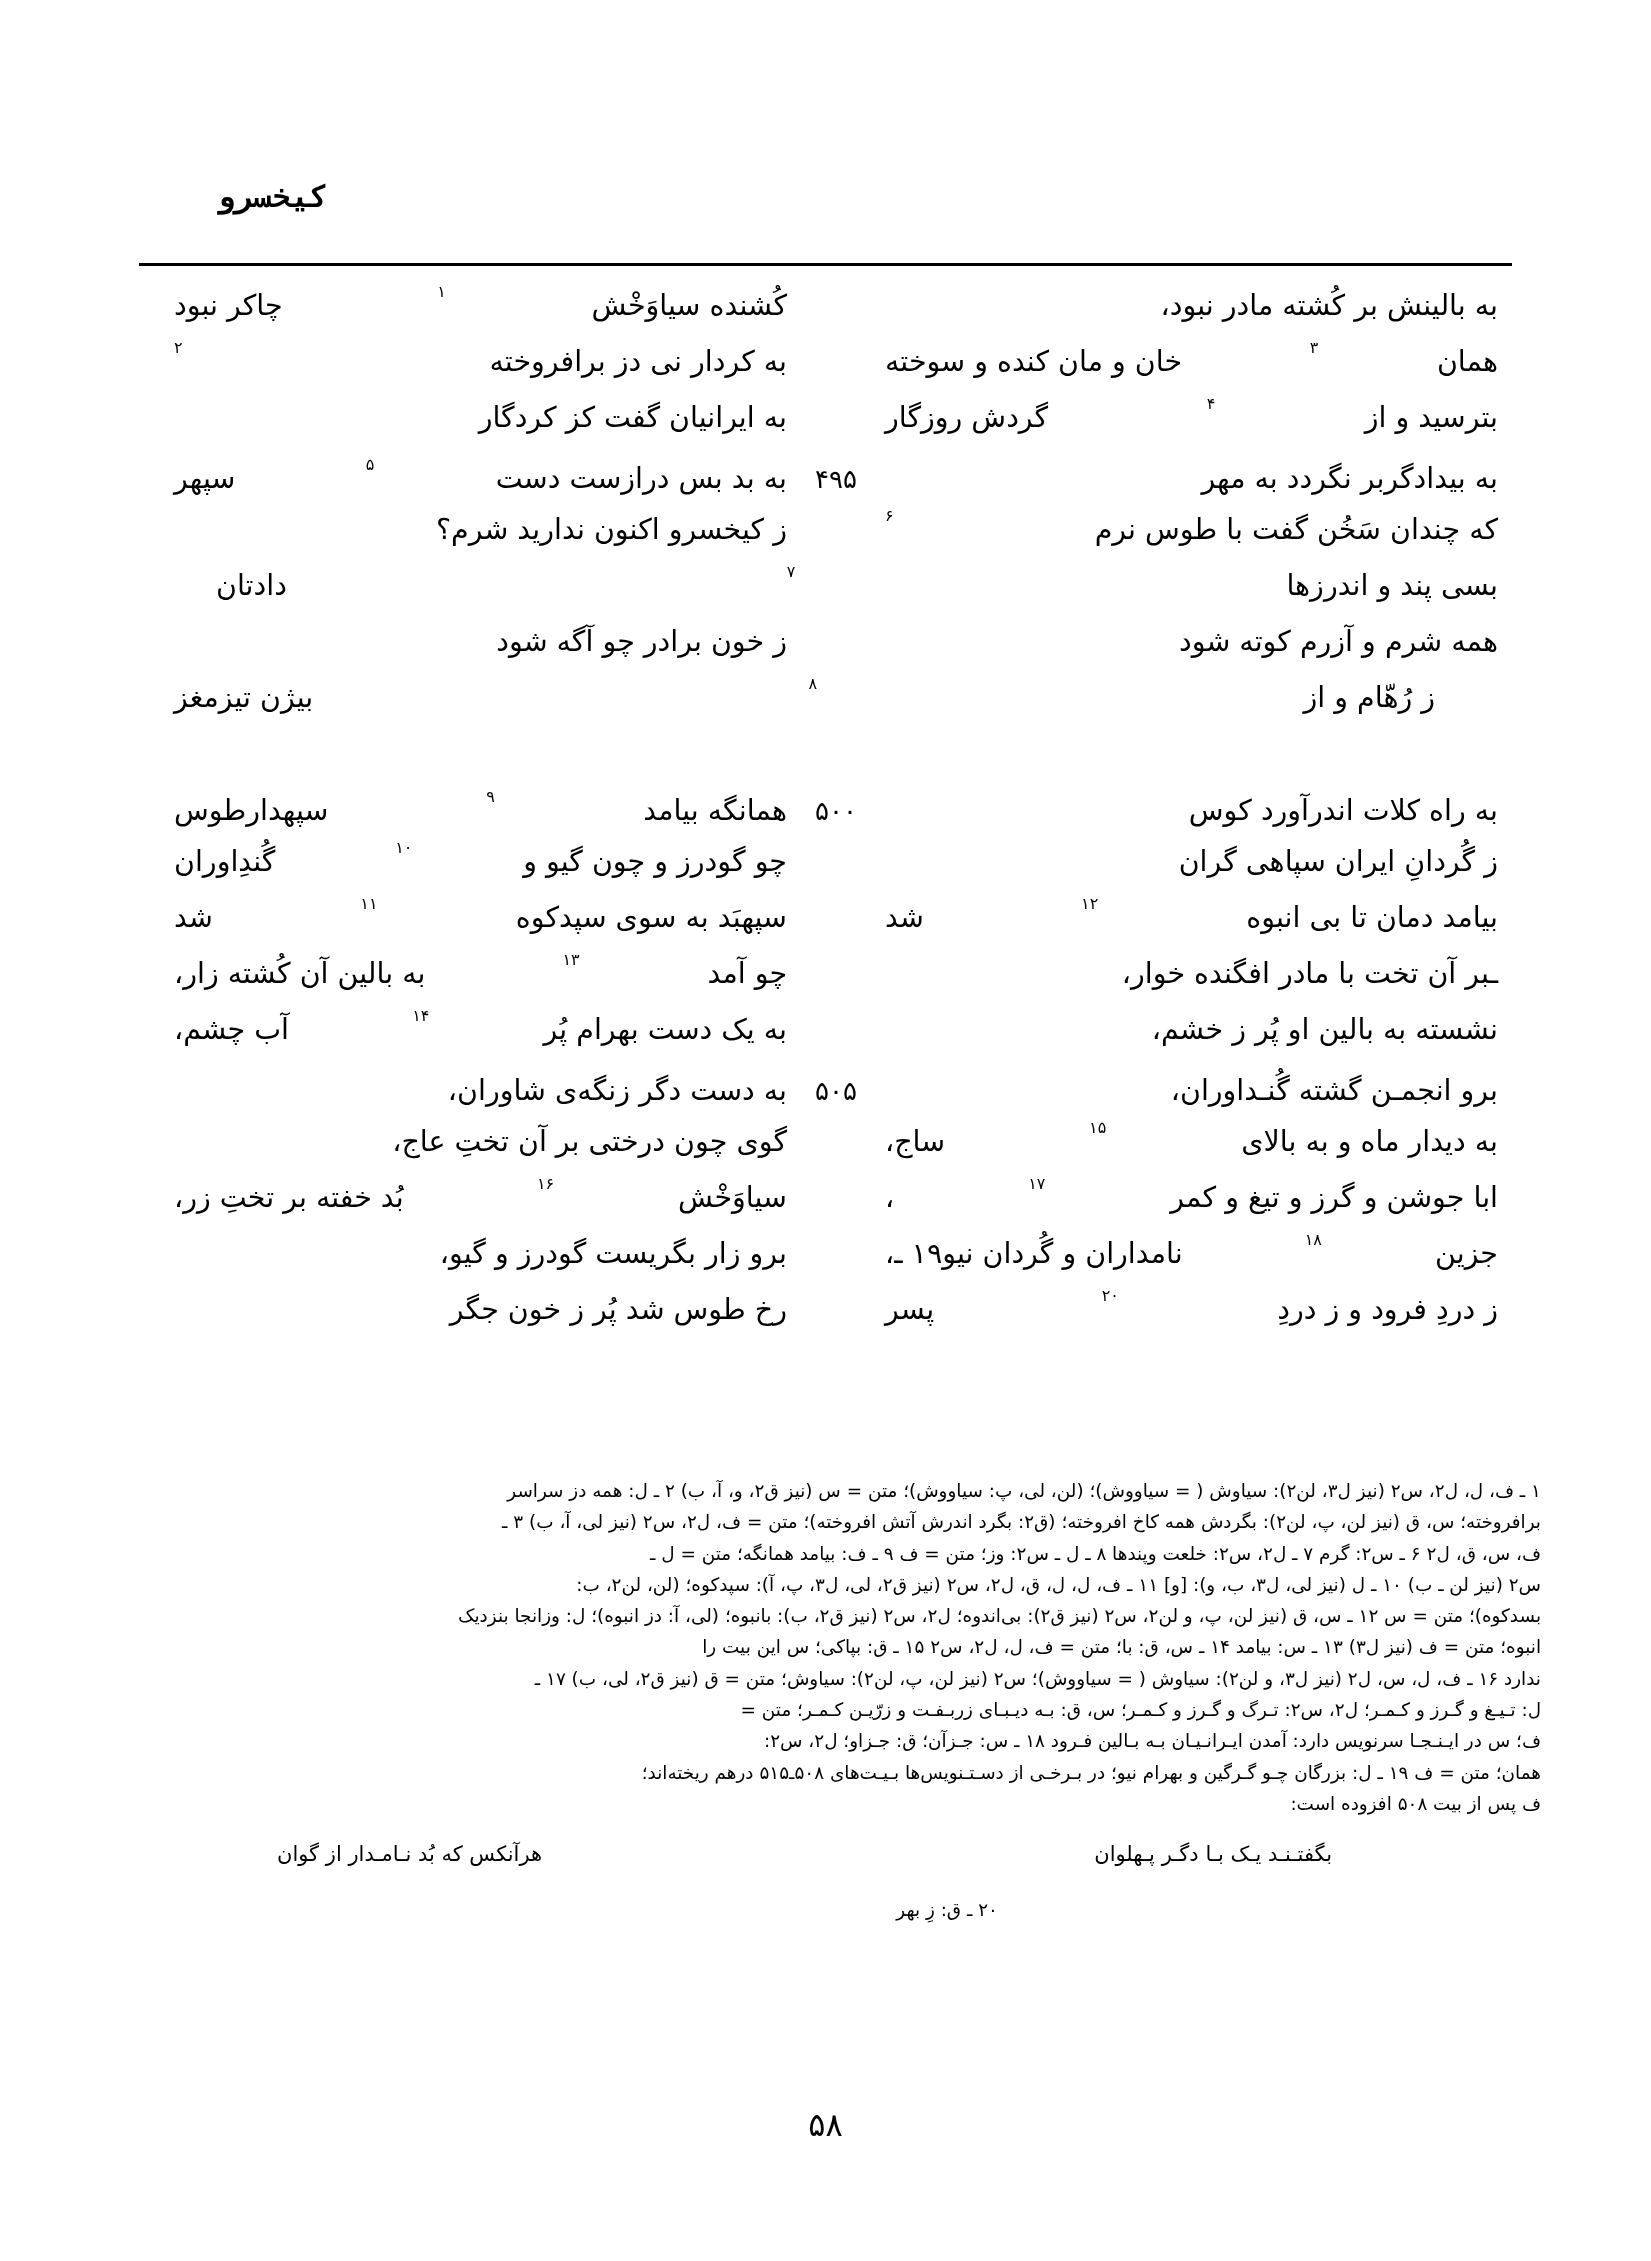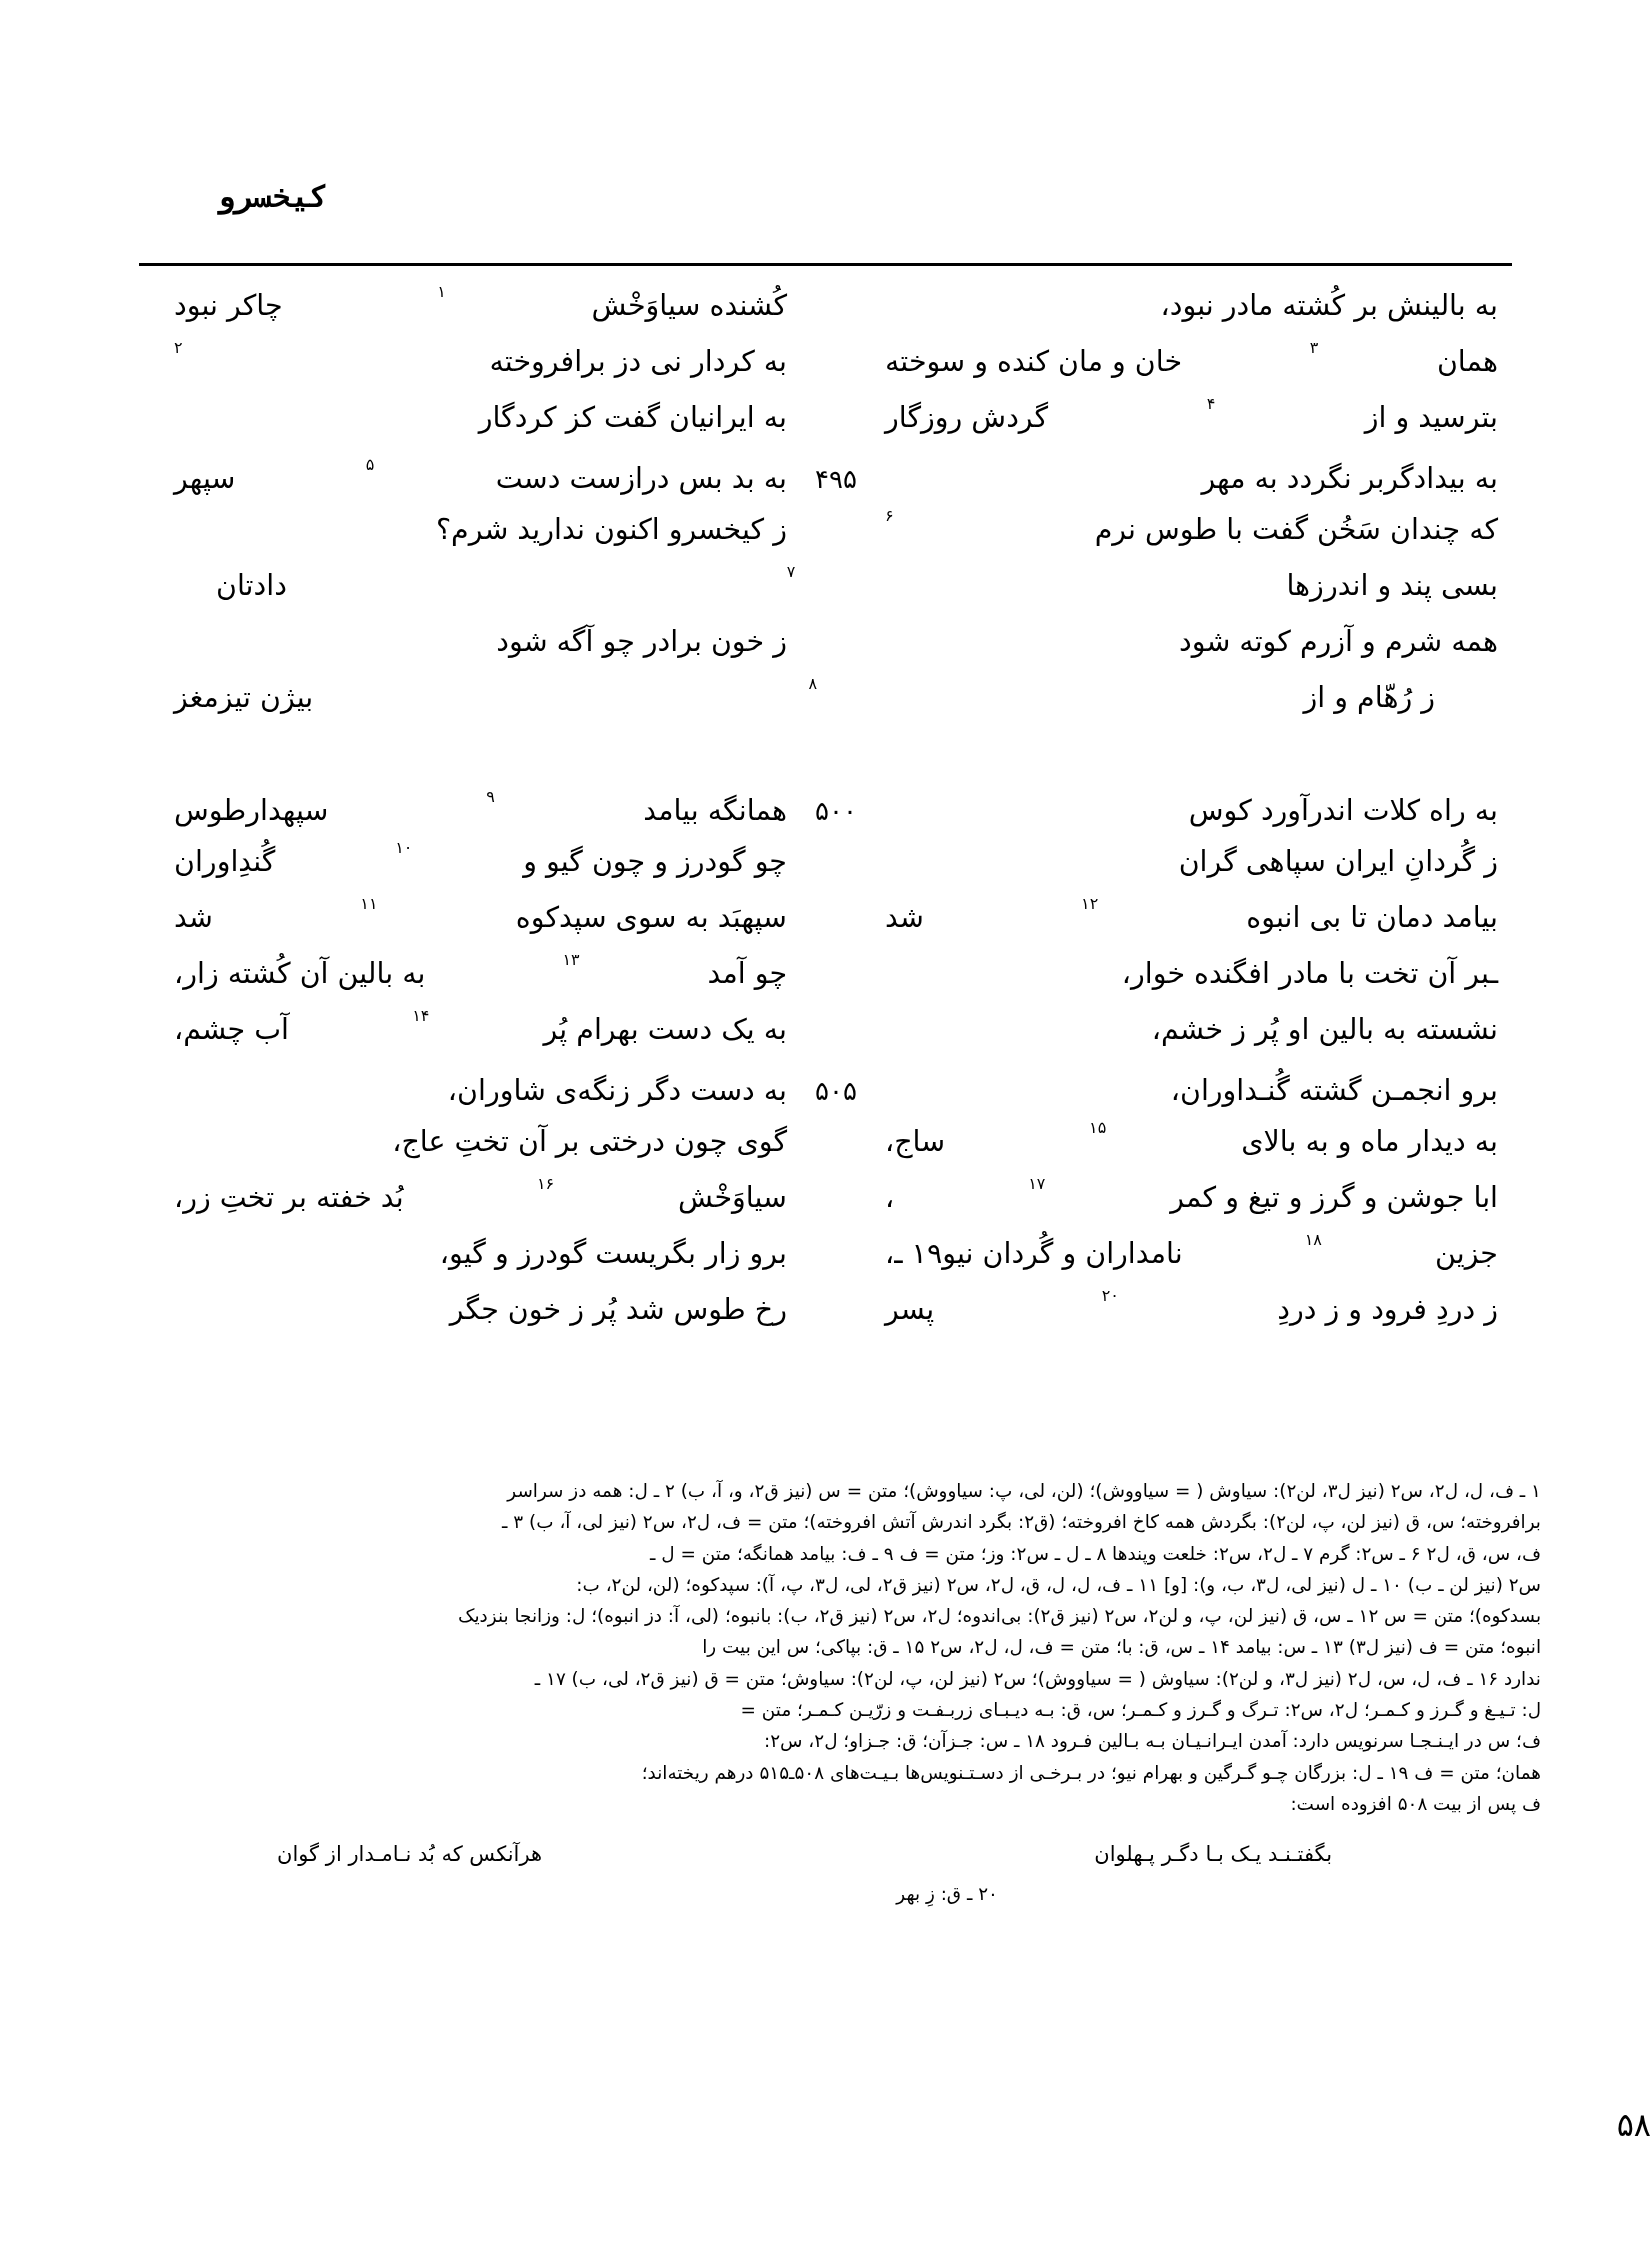--- a/index.html
+++ b/index.html
@@ -120,32 +120,32 @@
     padding-right: 209px;
     padding-left: 160px;
     justify-content: space-between;
   }
   .added-couplet .h {
     white-space: nowrap;
   }
   .tail-note {
     direction: rtl;
     text-align: right;
-    margin-top: 5px;
+    margin-top: 21px;
     font-size: 18.4px;
     padding-right: 543px;
   }
 
   
   .folio {
     position: absolute;
     bottom: 117px;
     left: 0;
     right: 0;
-    text-align: right;
+    text-align: center;
     font-size: 32px;
     letter-spacing: 1.4px;
   }
 </style>
 </head>
 <body>
 
 <div class="page">
 
   <div class="header-zone">

